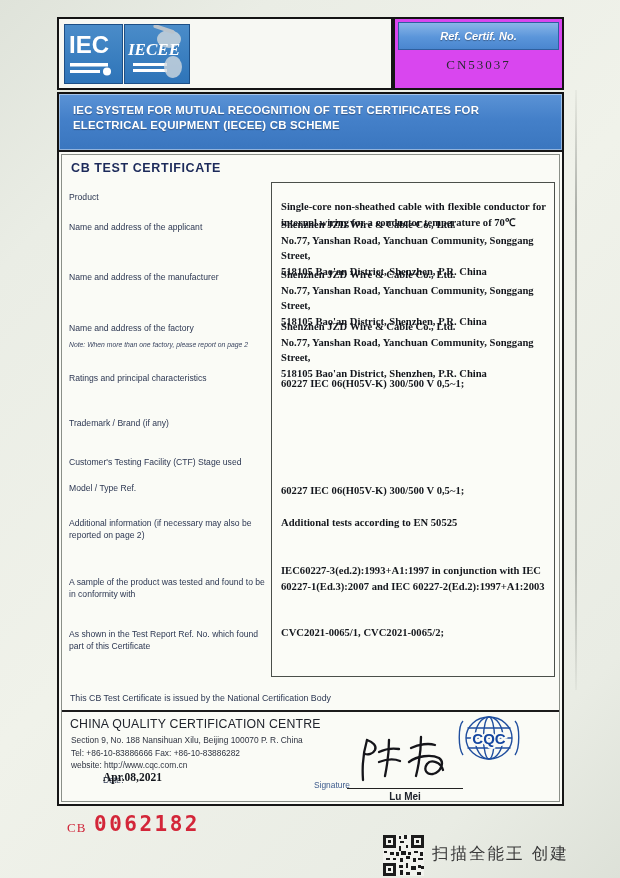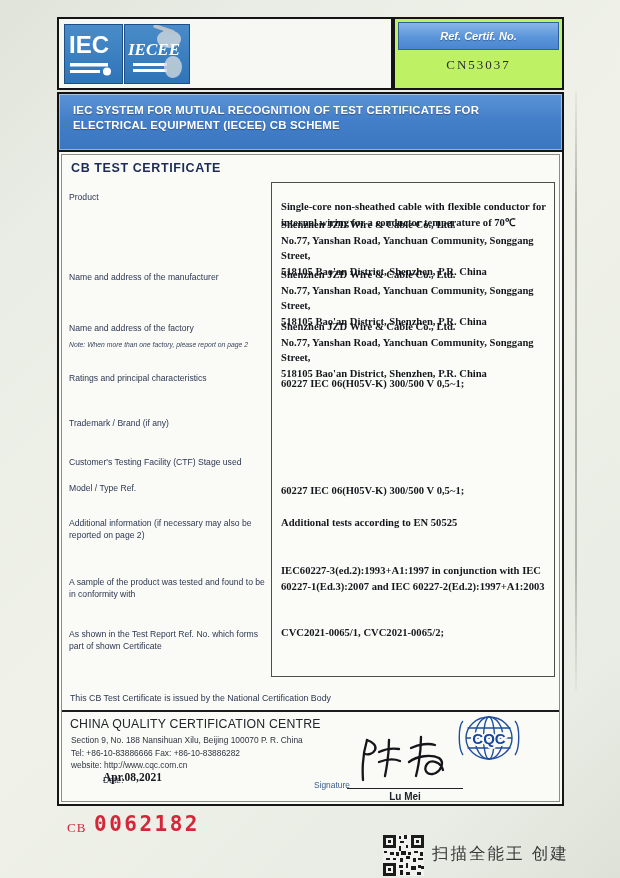--- a/index.html
+++ b/index.html
@@ -5,21 +5,21 @@
   html,body{margin:0;padding:0;}
   body{
     width:620px;height:878px;position:relative;overflow:hidden;
     background:linear-gradient(135deg,#dfe3da 0%,#eaede5 18%,#f0f2ea 50%,#e9ece4 85%,#dde1d8 100%);
     font-family:"Liberation Sans",sans-serif;color:#222;
   }
   .abs{position:absolute;}
   .noninteract{cursor:default;}
   
   .logo-box{left:57px;top:17px;width:332px;height:69px;background:#f7f8f3;border:2px solid #141414;}
-  .ref-box{left:393px;top:17px;width:167px;height:69px;background:#bef264;border:2px solid #141414;}
+  .ref-box{left:393px;top:17px;width:167px;height:69px;background:#d946ef;border:2px solid #141414;}
   .ref-head{position:absolute;left:3px;top:3px;right:3px;height:26px;
     background:linear-gradient(180deg,#8ab6e8 0%,#5a95da 55%,#4a86cf 100%);
     border:1px solid #2f5f9e;display:flex;align-items:center;justify-content:center;
     color:#fff;font-weight:bold;font-size:11px;font-style:italic;text-shadow:0 1px 1px rgba(40,60,90,.6);}
   .ref-num{position:absolute;left:0;right:0;top:38px;text-align:center;
     font-family:"Liberation Serif",serif;font-size:13px;letter-spacing:2px;color:#2a2a33;}
   .iec-square{position:absolute;top:5px;width:57px;height:58px;background:linear-gradient(180deg,#4a8cc9,#2e74b8);border:1px solid #1d4f86;}
   .iec-square.one{left:5px;}
   .iec-square.two{left:65px;width:64px;}
   
@@ -87,30 +87,31 @@
 </div>
 
 <div class="abs banner">
   <div class="banner-text">IEC SYSTEM FOR MUTUAL RECOGNITION OF TEST CERTIFICATES FOR ELECTRICAL EQUIPMENT (IECEE) CB SCHEME</div>
 </div>
 
 <div class="abs main-box">
   <div class="cb-title">CB TEST CERTIFICATE</div>
 
   <div class="flabel" style="top:40px">Product</div>
+  <div class="flabel" style="top:70px">Name and address of the applicant</div>
   <div class="flabel" style="top:120px">Name and address of the manufacturer</div>
   <div class="flabel" style="top:171px">Name and address of the factory</div>
   <div class="fnote" style="top:189px">Note: When more than one factory, please report on page 2</div>
   <div class="flabel" style="top:221px">Ratings and principal characteristics</div>
   <div class="flabel" style="top:266px">Trademark / Brand (if any)</div>
   <div class="flabel" style="top:305px">Customer's Testing Facility (CTF) Stage used</div>
   <div class="flabel" style="top:331px">Model / Type Ref.</div>
   <div class="flabel" style="top:366px">Additional information (if necessary may also be reported on page 2)</div>
   <div class="flabel" style="top:425px">A sample of the product was tested and found to be in conformity with</div>
-  <div class="flabel" style="top:477px">As shown in the Test Report Ref. No. which forms part of shown Certificate</div>
+  <div class="flabel" style="top:477px">As shown in the Test Report Ref. No. which found part of this Certificate</div>
 
   <div class="value-box">
     <div class="fvalue justify" style="top:16px">Single-core non-sheathed cable with flexible conductor for internal wiring for a conductor temperature of 70℃</div>
     <div class="fvalue" style="top:34px">Shenzhen JZD Wire &amp; Cable Co., Ltd.
 No.77, Yanshan Road, Yanchuan Community, Songgang Street,
 518105 Bao'an District, Shenzhen, P.R. China</div>
     <div class="fvalue" style="top:84px">Shenzhen JZD Wire &amp; Cable Co., Ltd.
 No.77, Yanshan Road, Yanchuan Community, Songgang Street,
 518105 Bao'an District, Shenzhen, P.R. China</div>
     <div class="fvalue" style="top:136px">Shenzhen JZD Wire &amp; Cable Co., Ltd.

